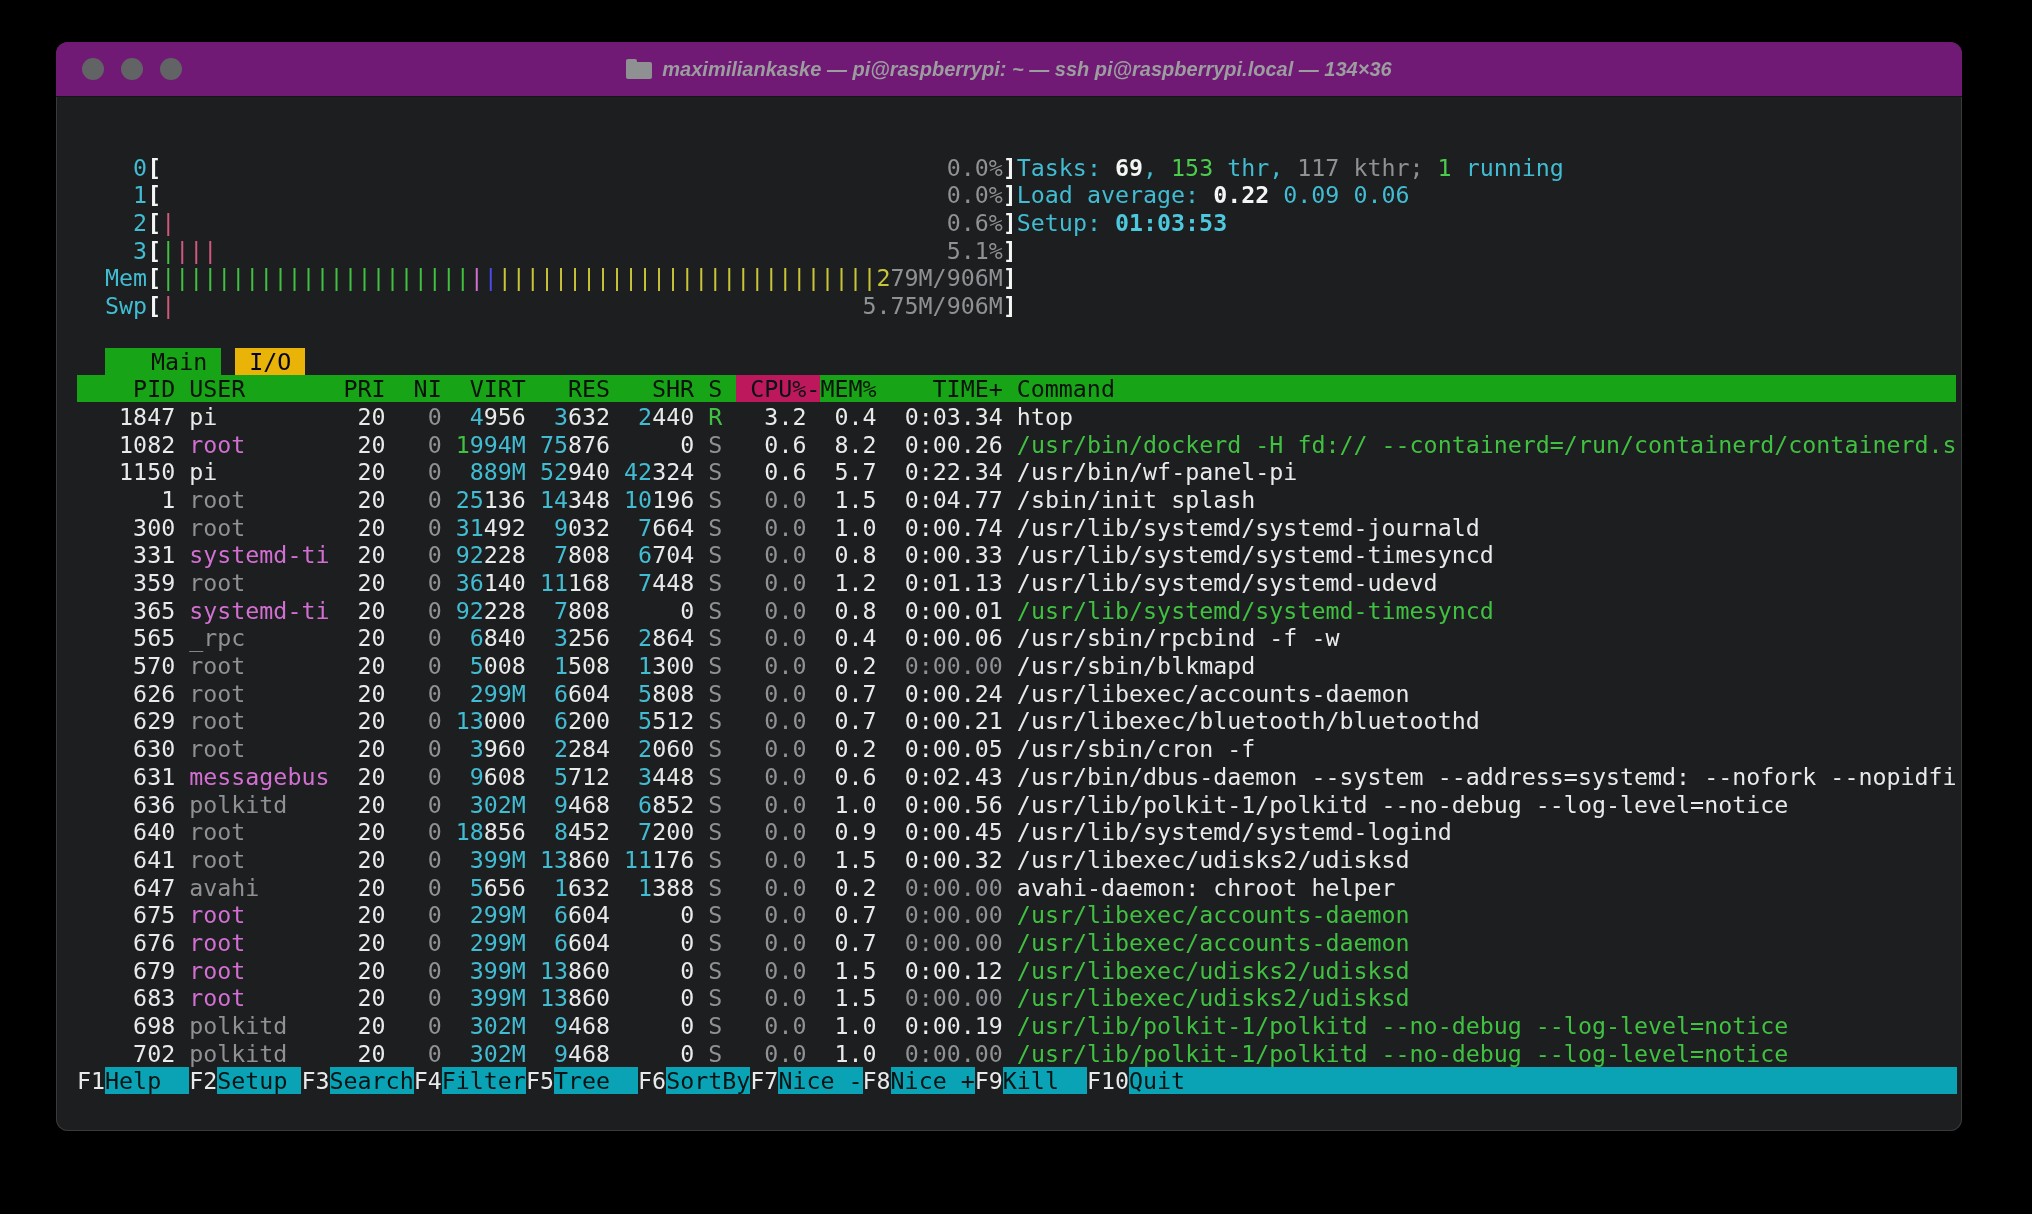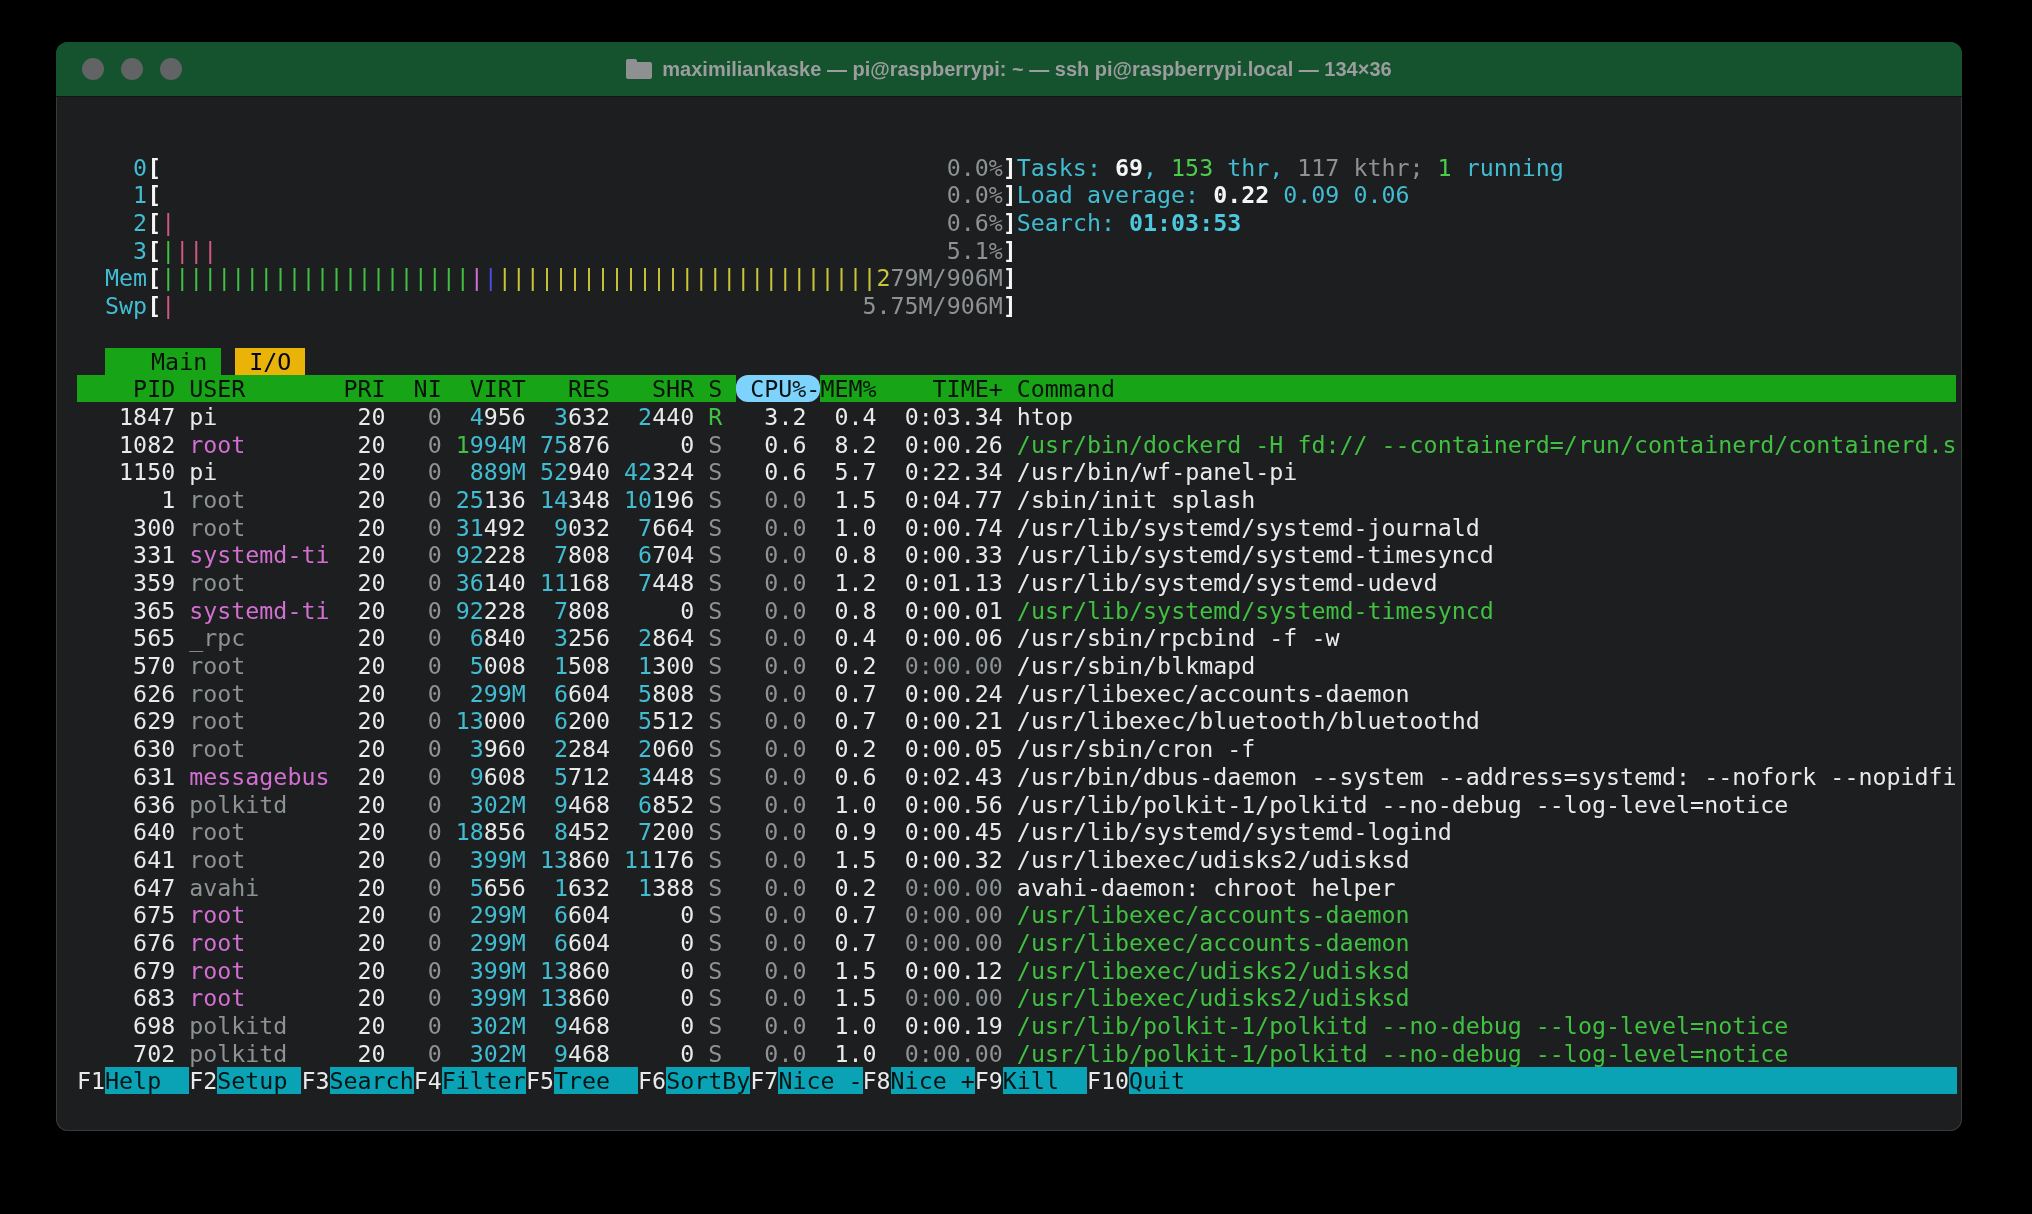--- a/index.html
+++ b/index.html
@@ -3,22 +3,22 @@
 <meta charset="utf-8">
 <style>
   html,body{margin:0;padding:0;background:#000;width:2032px;height:1214px;overflow:hidden;}
   #stage{position:relative;width:2032px;height:1214px;background:#000;}
   #window{
     position:absolute;left:56px;top:42px;width:1906px;height:1089px;
     background:#1c1e1f;border-radius:12px;overflow:hidden;
     box-shadow:0 30px 70px rgba(0,0,0,.85), 0 0 0 1px #3a3a3a inset;
   }
   #titlebar{
-    position:absolute;left:0;top:0;right:0;height:54px;background:#14532d;
-    border-bottom:1px solid #151515;display:flex;align-items:center;justify-content:center;
+    position:absolute;left:0;top:0;right:0;height:54px;background:#701a75;
+    border-bottom:1px solid #151515;display:flex;align-items:center;justify-content:center;font-style:italic;
   }
   .lights{position:absolute;left:26px;top:0;height:54px;display:flex;align-items:center;gap:17px;}
   .light{width:22px;height:22px;border-radius:50%;background:#616365;}
   .title-wrap{display:flex;align-items:center;gap:10px;max-width:80%;}
   .folder-icon{display:inline-block;width:26px;height:20px;position:relative;}
   .folder-icon .back{position:absolute;left:0;top:3px;width:26px;height:17px;background:#8e9092;border-radius:2px;}
   .folder-icon .tab{position:absolute;left:0;top:0;width:11px;height:6px;background:#8e9092;border-radius:2px 2px 0 0;}
   .title-text{
     font-family:"Liberation Sans",sans-serif;font-size:20px;font-weight:700;color:#9b9d9f;
     white-space:nowrap;overflow:hidden;text-overflow:ellipsis;
@@ -36,21 +36,21 @@
   .cy {color:#41bcd2;}
   .cyb{color:#4cc9de;font-weight:bold;}
   .gn {color:#41c141;}
   .gnb{color:#4ccc4c;font-weight:normal;}
   .mg {color:#d36fd3;}
   .rs {color:#d1597e;}
   .yl {color:#c9c43a;}
   .bl {color:#4b4bee;}
   
   .hdr{background:#17a417;color:#0a130a;}
-  .srt{background:#7dd3fc;color:#0a1314;border-radius:12px;}
+  .srt{background:#be185d;color:#0a1314;}
   .sel{background:#0aa3b5;color:#081314;}
   .fk {background:#0aa3b5;color:#081314;}
   .tabg{background:#17a417;color:#0a130a;padding-left:32px;}
   .tabb{background:#eab308;color:#05051e;}
 </style>
 </head>
 <body>
 
 <div id="stage">
   <div id="window">
@@ -65,21 +65,21 @@
             <span class="back"></span>
             <span class="tab"></span>
           </span>
         <span class="title-text">maximiliankaske — pi@raspberrypi: ~ — ssh pi@raspberrypi.local — 134×36</span>
       </div>
     </div>
     <div id="term">
         <div class="ln">                                                                                                                                      </div>
         <div class="ln"><span class="cy">    0</span><span class="wb">[</span><span class="w">                                                        </span><span class="gy">0.0%</span><span class="wb">]</span><span class="cy">Tasks: </span><span class="wb">69</span><span class="cy">, </span><span class="gnb">153</span><span class="cy"> thr, </span><span class="gy">117 kthr; </span><span class="gnb">1</span><span class="cy"> running</span></div>
         <div class="ln"><span class="cy">    1</span><span class="wb">[</span><span class="w">                                                        </span><span class="gy">0.0%</span><span class="wb">]</span><span class="cy">Load average: </span><span class="wb">0.22</span><span class="cy"> 0.09 0.06</span></div>
-        <div class="ln"><span class="cy">    2</span><span class="wb">[</span><span class="rs">|</span><span class="w">                                                       </span><span class="gy">0.6%</span><span class="wb">]</span><span class="cy">Search: </span><span class="cyb">01:03:53</span></div>
+        <div class="ln"><span class="cy">    2</span><span class="wb">[</span><span class="rs">|</span><span class="w">                                                       </span><span class="gy">0.6%</span><span class="wb">]</span><span class="cy">Setup: </span><span class="cyb">01:03:53</span></div>
         <div class="ln"><span class="cy">    3</span><span class="wb">[</span><span class="gn">|</span><span class="rs">|</span><span class="rs">|</span><span class="rs">|</span><span class="w">                                                    </span><span class="gy">5.1%</span><span class="wb">]</span></div>
         <div class="ln"><span class="cy">  Mem</span><span class="wb">[</span><span class="gn">||||||||||||||||||||||</span><span class="mg">|</span><span class="bl">|</span><span class="yl">|||||||||||||||||||||||||||</span><span class="yl">2</span><span class="gy">79M/906M</span><span class="wb">]</span></div>
         <div class="ln"><span class="cy">  Swp</span><span class="wb">[</span><span class="rs">|</span><span class="w">                                                 </span><span class="gy">5.75M/906M</span><span class="wb">]</span></div>
         <div class="ln">                                                                                                                                      </div>
         <div class="ln"><span class="w">  </span><span class="tabg"> Main </span><span class="w"> </span><span class="tabb"> I/O </span></div>
         <div class="ln"><span class="hdr">    PID USER       PRI  NI  VIRT   RES   SHR S </span><span class="srt"> CPU%-</span><span class="hdr">MEM%    TIME+ Command                                                            </span></div>
         <div class="ln"><span class="w">   1847</span><span class="w"> </span><span class="w">pi        </span><span class="w"> </span><span class="w"> 20</span><span class="w"> </span><span class="gy">  0</span><span class="w"> </span><span class="w"> </span><span class="cy">4</span><span class="w">956</span><span class="w"> </span><span class="w"> </span><span class="cy">3</span><span class="w">632</span><span class="w"> </span><span class="w"> </span><span class="cy">2</span><span class="w">440</span><span class="w"> </span><span class="gn">R</span><span class="w"> </span><span class="w">  3.2</span><span class="w"> </span><span class="w"> 0.4</span><span class="w">  0:03.34</span><span class="w"> </span><span class="w">htop                                                               </span></div>
         <div class="ln"><span class="w">   1082</span><span class="w"> </span><span class="mg">root      </span><span class="w"> </span><span class="w"> 20</span><span class="w"> </span><span class="gy">  0</span><span class="w"> </span><span class="gn">1</span><span class="cy">994M</span><span class="w"> </span><span class="cy">75</span><span class="w">876</span><span class="w"> </span><span class="w">    </span><span class="w">0</span><span class="w"> </span><span class="gy">S</span><span class="w"> </span><span class="w">  0.6</span><span class="w"> </span><span class="w"> 8.2</span><span class="w">  0:00.26</span><span class="w"> </span><span class="gn">/usr/bin/dockerd -H fd:// --containerd=/run/containerd/containerd.s</span></div>
         <div class="ln"><span class="w">   1150</span><span class="w"> </span><span class="w">pi        </span><span class="w"> </span><span class="w"> 20</span><span class="w"> </span><span class="gy">  0</span><span class="w"> </span><span class="w"> </span><span class="cy">889M</span><span class="w"> </span><span class="cy">52</span><span class="w">940</span><span class="w"> </span><span class="cy">42</span><span class="w">324</span><span class="w"> </span><span class="gy">S</span><span class="w"> </span><span class="w">  0.6</span><span class="w"> </span><span class="w"> 5.7</span><span class="w">  0:22.34</span><span class="w"> </span><span class="w">/usr/bin/wf-panel-pi                                               </span></div>
         <div class="ln"><span class="w">      1</span><span class="w"> </span><span class="gy">root      </span><span class="w"> </span><span class="w"> 20</span><span class="w"> </span><span class="gy">  0</span><span class="w"> </span><span class="cy">25</span><span class="w">136</span><span class="w"> </span><span class="cy">14</span><span class="w">348</span><span class="w"> </span><span class="cy">10</span><span class="w">196</span><span class="w"> </span><span class="gy">S</span><span class="w"> </span><span class="gy">  0.0</span><span class="w"> </span><span class="w"> 1.5</span><span class="w">  0:04.77</span><span class="w"> </span><span class="w">/sbin/init splash                                                  </span></div>

